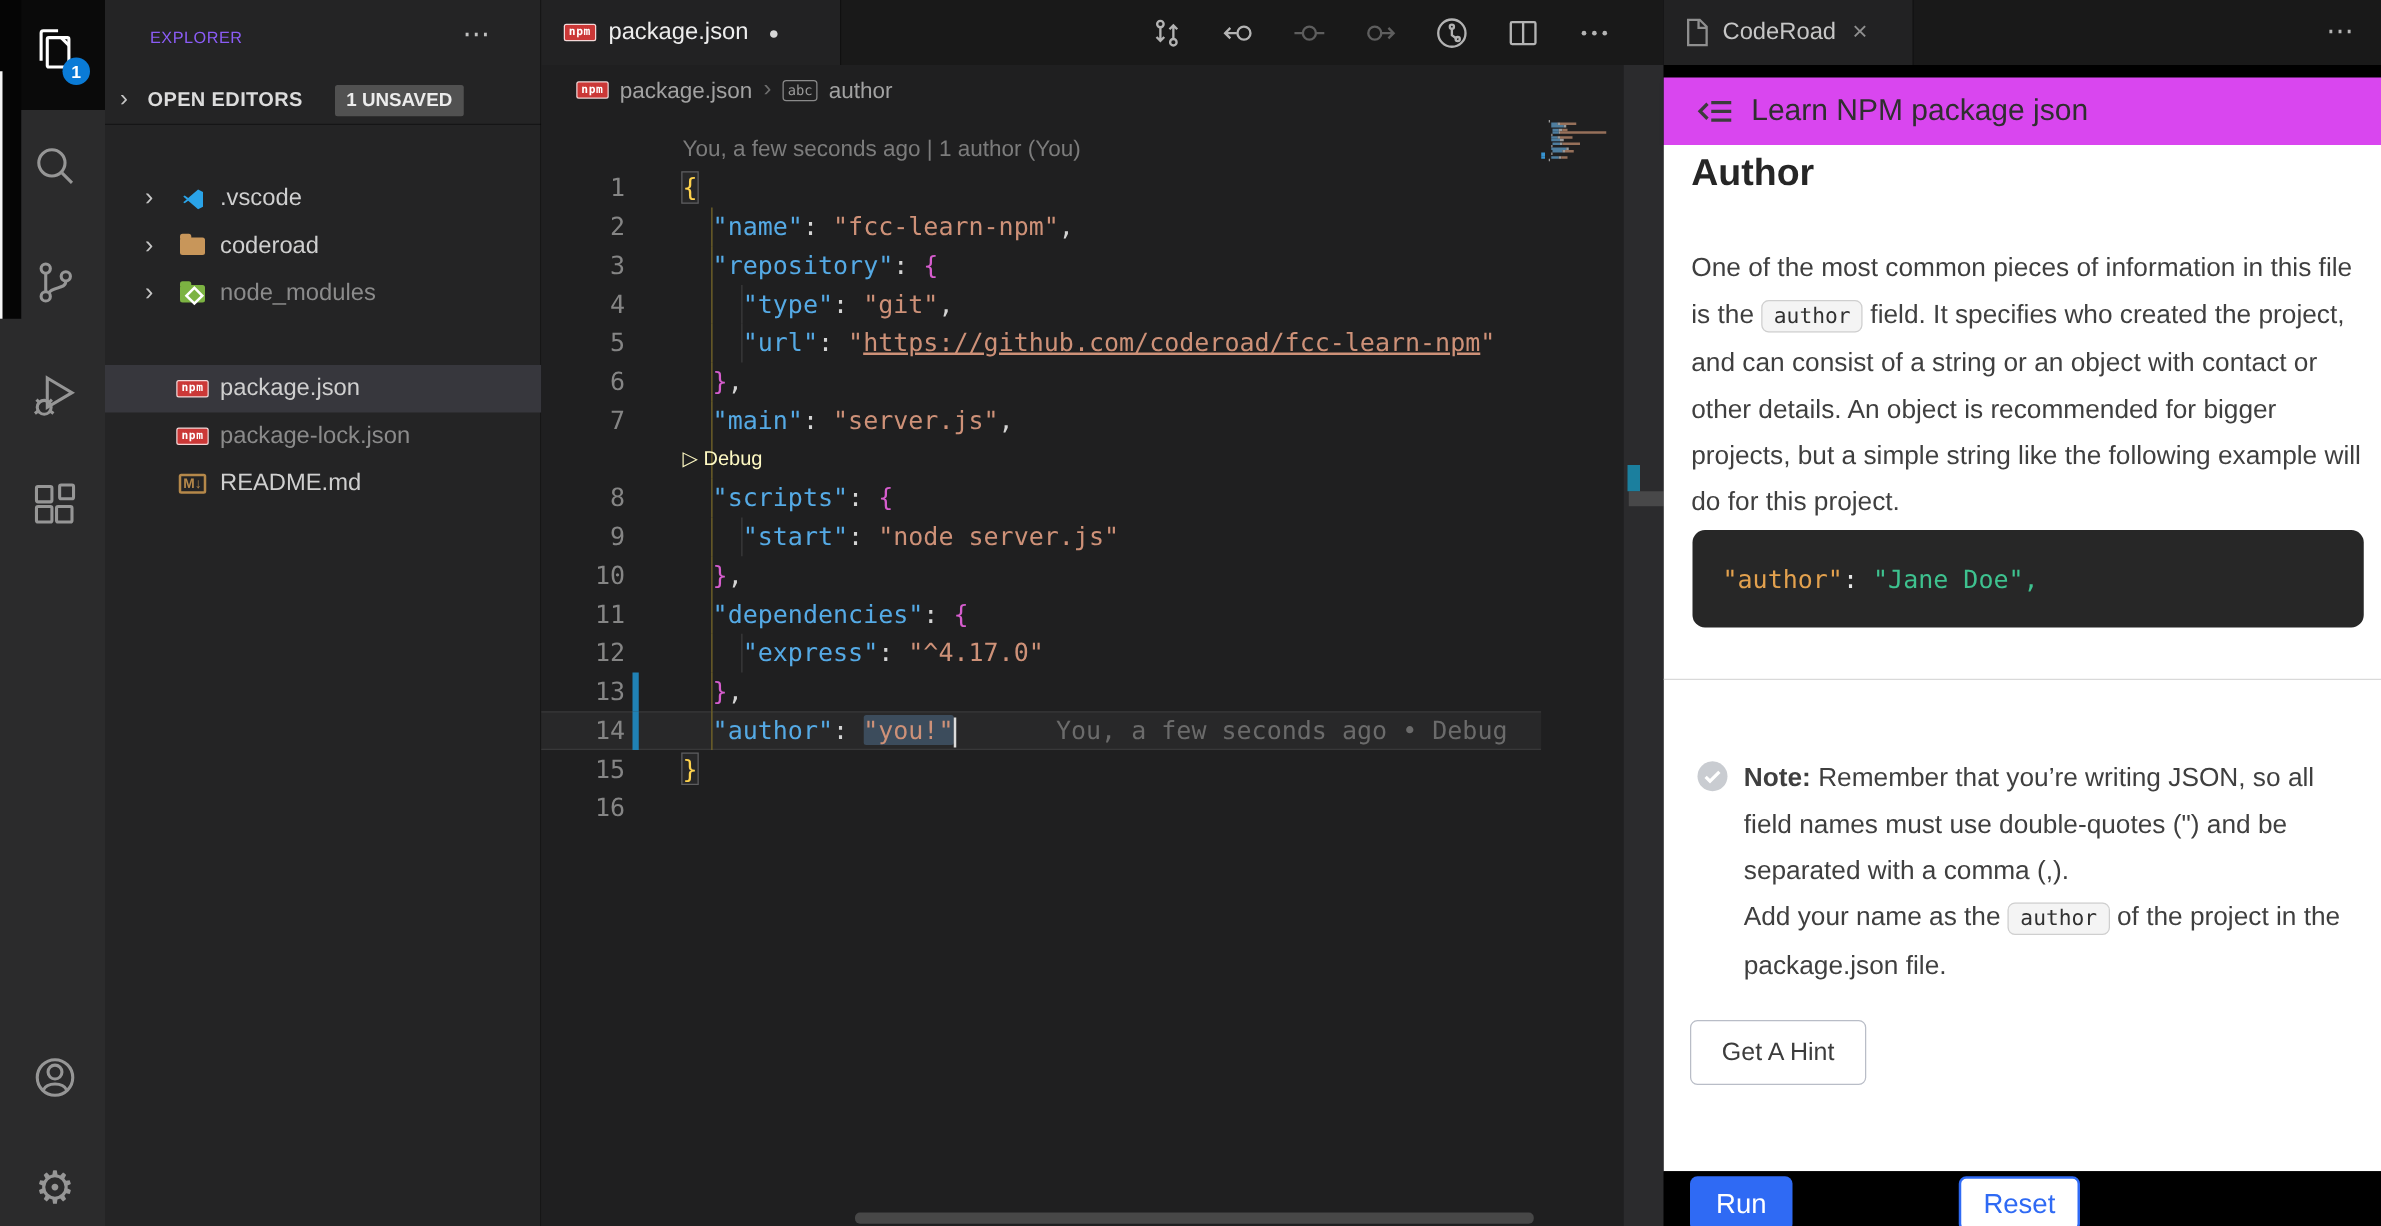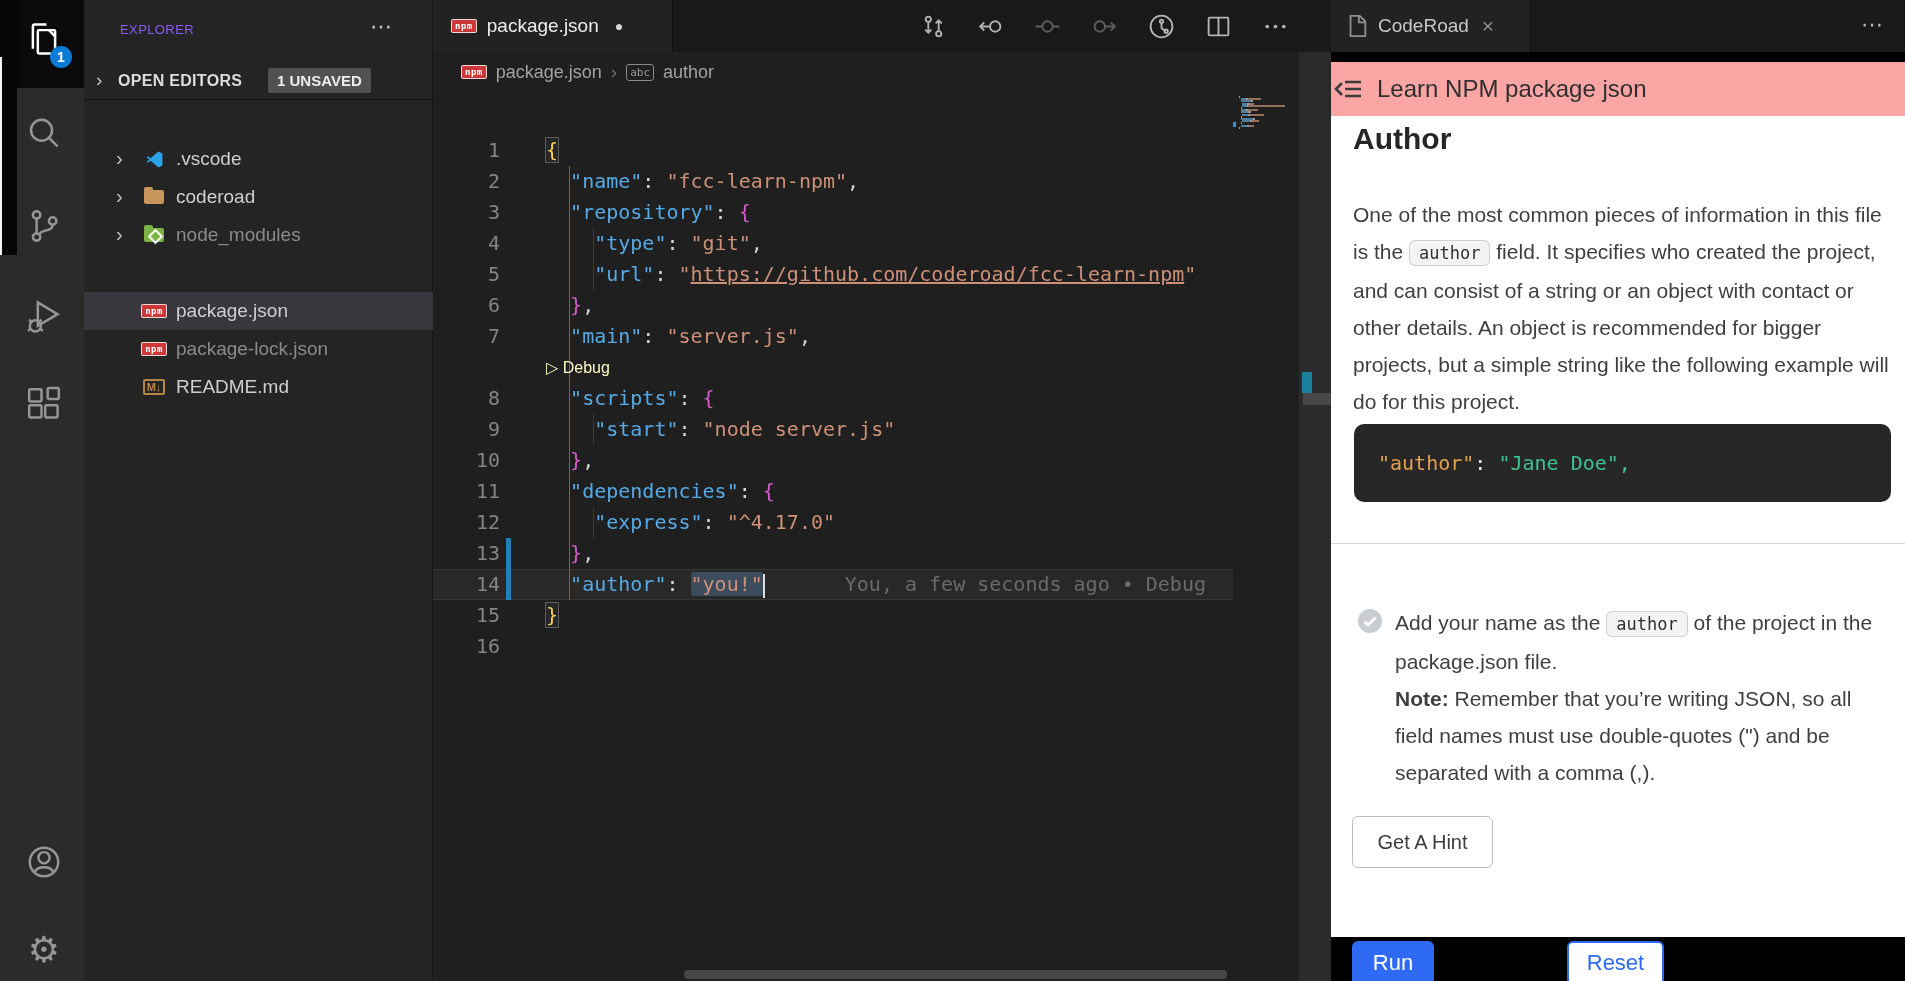--- a/index.html
+++ b/index.html
@@ -94,22 +94,22 @@
 
   
   #panel { position:absolute; left:1331px; top:0; width:574px; height:981px; background:#000; }
   .cr-tabbar { position:absolute; left:0; top:0; width:574px; height:52px; background:#191919; }
   .cr-tab { position:absolute; left:0; top:0; width:200px; height:52px; background:#222223; display:flex; align-items:center;
     padding-left:14px; gap:9px; cursor:pointer; border-right:1px solid #101010; }
   .cr-tab-label { font-size:19px; color:#c6c6c6; }
   .cr-tab-close { font-size:21px; color:#8f8f8f; margin-left:4px; cursor:pointer; }
   .cr-more { position:absolute; right:22px; top:12px; font-size:22px; color:#b5b5b5; cursor:pointer; }
   .cr-gap { position:absolute; left:0; top:52px; width:574px; height:10px; background:#000; }
-  .cr-header { position:absolute; left:0; top:62px; width:574px; height:54px; background:#fca5a5;
-    display:flex; align-items:center; gap:14px; padding-left:2px; box-shadow:0 2px 4px rgba(0,0,0,0.18); }
+  .cr-header { position:absolute; left:0; top:62px; width:574px; height:54px; background:#d946ef;
+    display:flex; align-items:center; gap:14px; padding-left:26px; box-shadow:0 2px 4px rgba(0,0,0,0.18); }
   .cr-title { font-size:24px; color:#2f2f2f; }
   .cr-content { position:absolute; left:0; top:116px; width:574px; height:821px; background:#ffffff; }
   .cr-h1 { position:absolute; left:22px; top:122px; font-size:30px; font-weight:bold; color:#262626; }
   .cr-para { position:absolute; left:22px; top:196px; width:540px; font-size:21px; line-height:37px; color:#3f3f3f; }
   .chip { font-family:"DejaVu Sans Mono", monospace; font-size:17px; background:#f4f4f4; border:1px solid #cfcfcf;
     border-radius:6px; padding:2px 9px; color:#303030; }
   .cr-codeblock { position:absolute; left:23px; top:424px; width:537px; height:78px; background:#272727; border-radius:10px;
     display:flex; align-items:center; padding-left:24px; font-family:"DejaVu Sans Mono", monospace; font-size:20px; white-space:pre; }
   .cb-k { color:#e3a14e; } .cb-p { color:#e8e8e8; } .cb-v { color:#3ec28f; }
   .cr-divider { position:absolute; left:0; top:543px; width:574px; height:1px; background:#d9d9d9; }
@@ -280,20 +280,21 @@
             </svg></div>
         </div>
     </div>
     <div class="breadcrumbs">
       <span class="npmbox">npm</span>
       <span class="bc-item">package.json</span>
       <span class="bc-sep">›</span>
       <span class="abcbox">abc</span>
       <span class="bc-item">author</span>
     </div>
+    <div class="blame-header">You, a few seconds ago | 1 author (You)</div>
     <div id="lines">
         <div class="cline" style="top: 0px;"><span class="lnum">1</span><span class="ltxt"><span class="tok-b1m">{</span></span></div>
         <div class="cline" style="top: 31px;"><span class="guide1"></span><span class="lnum">2</span><span class="ltxt"><span class="tok-sp">  </span><span class="tok-key">"name"</span><span class="tok-p">: </span><span class="tok-str">"fcc-learn-npm"</span><span class="tok-p">,</span></span></div>
         <div class="cline" style="top: 62px;"><span class="guide1"></span><span class="lnum">3</span><span class="ltxt"><span class="tok-sp">  </span><span class="tok-key">"repository"</span><span class="tok-p">: </span><span class="tok-b2">{</span></span></div>
         <div class="cline" style="top: 93px;"><span class="guide1"></span><span class="guide2"></span><span class="lnum">4</span><span class="ltxt"><span class="tok-sp">    </span><span class="tok-key">"type"</span><span class="tok-p">: </span><span class="tok-str">"git"</span><span class="tok-p">,</span></span></div>
         <div class="cline" style="top: 124px;"><span class="guide1"></span><span class="guide2"></span><span class="lnum">5</span><span class="ltxt"><span class="tok-sp">    </span><span class="tok-key">"url"</span><span class="tok-p">: </span><span class="tok-str">"</span><span class="tok-link">https://github.com/coderoad/fcc-learn-npm</span><span class="tok-str">"</span></span></div>
         <div class="cline" style="top: 155px;"><span class="guide1"></span><span class="lnum">6</span><span class="ltxt"><span class="tok-sp">  </span><span class="tok-b2">}</span><span class="tok-p">,</span></span></div>
         <div class="cline" style="top: 186px;"><span class="guide1"></span><span class="lnum">7</span><span class="ltxt"><span class="tok-sp">  </span><span class="tok-key">"main"</span><span class="tok-p">: </span><span class="tok-str">"server.js"</span><span class="tok-p">,</span></span></div>
         <div class="cline" style="top: 217px;"><span class="guide1"></span><span class="lens">▷ Debug</span></div>
         <div class="cline" style="top: 248px;"><span class="guide1"></span><span class="lnum">8</span><span class="ltxt"><span class="tok-sp">  </span><span class="tok-key">"scripts"</span><span class="tok-p">: </span><span class="tok-b2">{</span></span></div>
@@ -402,21 +403,21 @@
     <div class="cr-para" id="cr-para"><span>One of the most common pieces of information in this file is the </span><span class="chip">author</span><span> field. It specifies who created the project, and can consist of a string or an object with contact or other details. An object is recommended for bigger projects, but a simple string like the following example will do for this project.</span></div>
     <div class="cr-codeblock" id="cr-code"><span class="cb-k">"author"</span><span class="cb-p">: </span><span class="cb-v">"Jane Doe",</span></div>
     <div class="cr-divider"></div>
     <div class="cr-task-icon">
       <svg width="26" height="26" viewBox="0 0 26 26">
         <circle cx="13" cy="13" r="12" fill="#c9ccd1"></circle>
         <path d="M7.5 13.5 l3.5 3.5 l7.5 -7.5" stroke="#fff" stroke-width="2.6" fill="none"></path>
       </svg>
     </div>
     <div class="cr-task-text">
+      <div id="cr-task-note"><span class="cr-note-bold">Note:</span><span> Remember that you’re writing JSON, so all field names must use double-quotes (") and be separated with a comma (,).</span></div>
       <div id="cr-task-sentence"><span>Add your name as the </span><span class="chip">author</span><span> of the project in the package.json file.</span></div>
-      <div id="cr-task-note"><span class="cr-note-bold">Note:</span><span> Remember that you’re writing JSON, so all field names must use double-quotes (") and be separated with a comma (,).</span></div>
     </div>
     <div class="cr-hint">Get A Hint</div>
     <div class="cr-footer"></div>
     <div class="cr-run">Run</div>
     <div class="cr-reset">Reset</div>
   </div>
 </div>
 
 </body></html>

